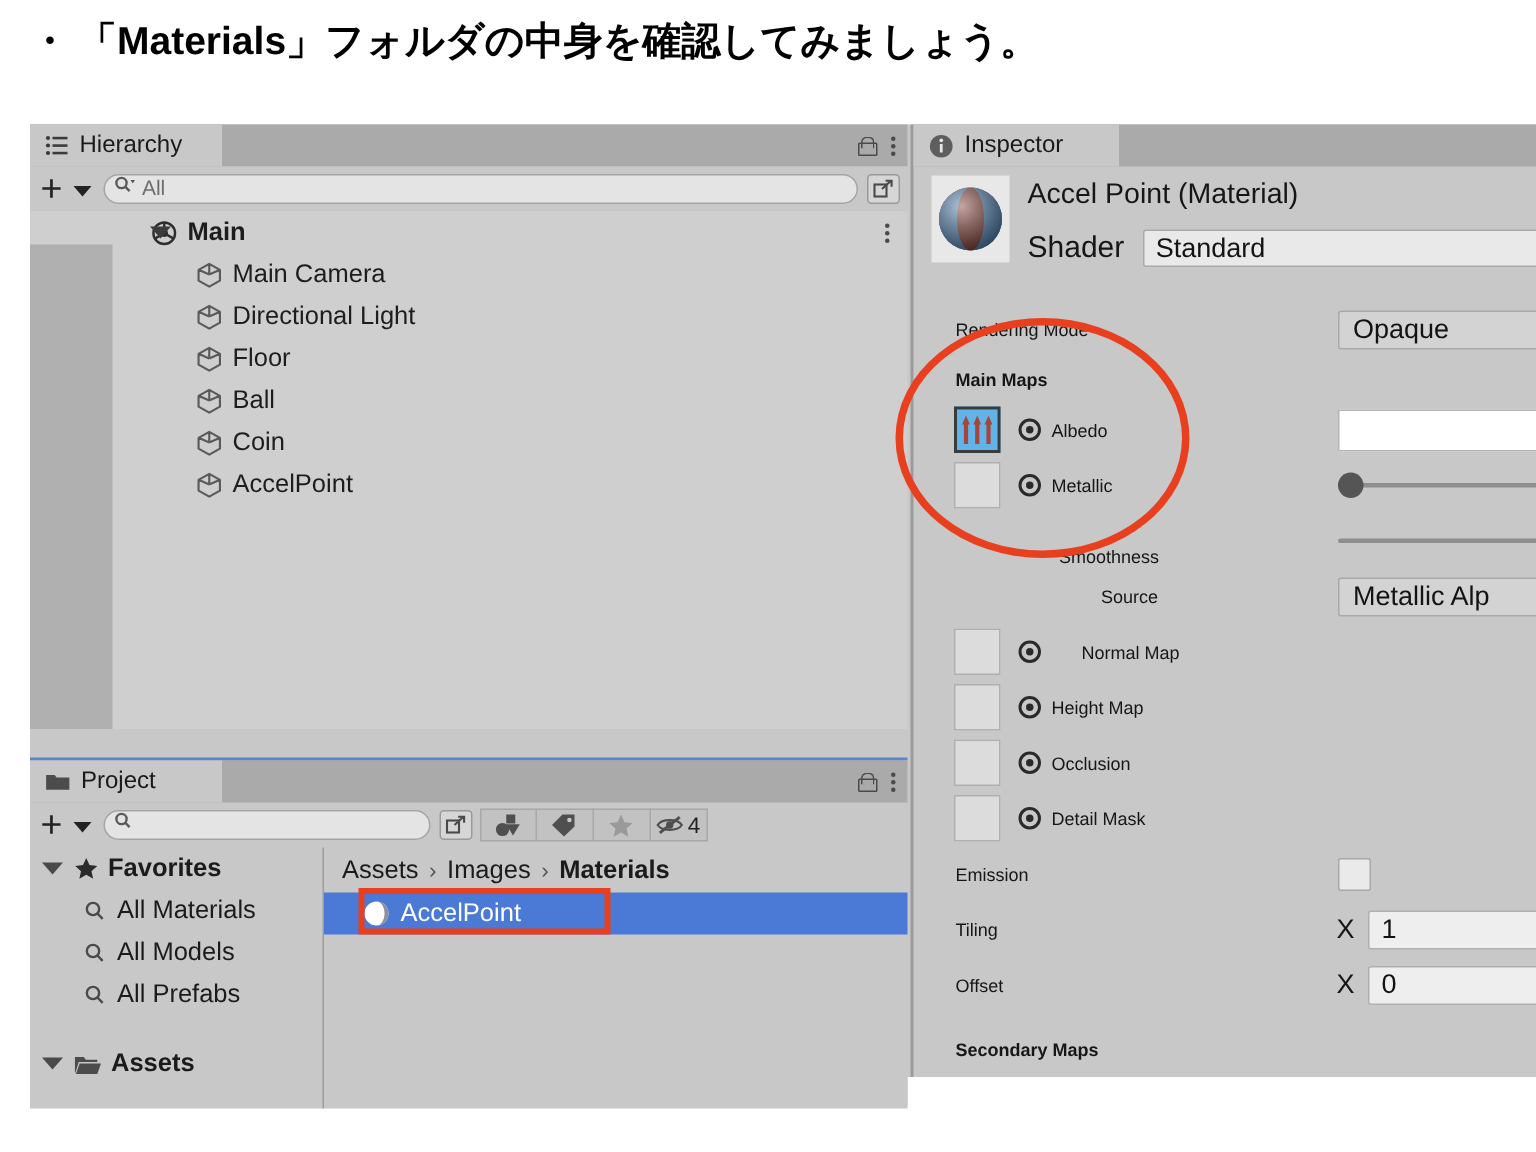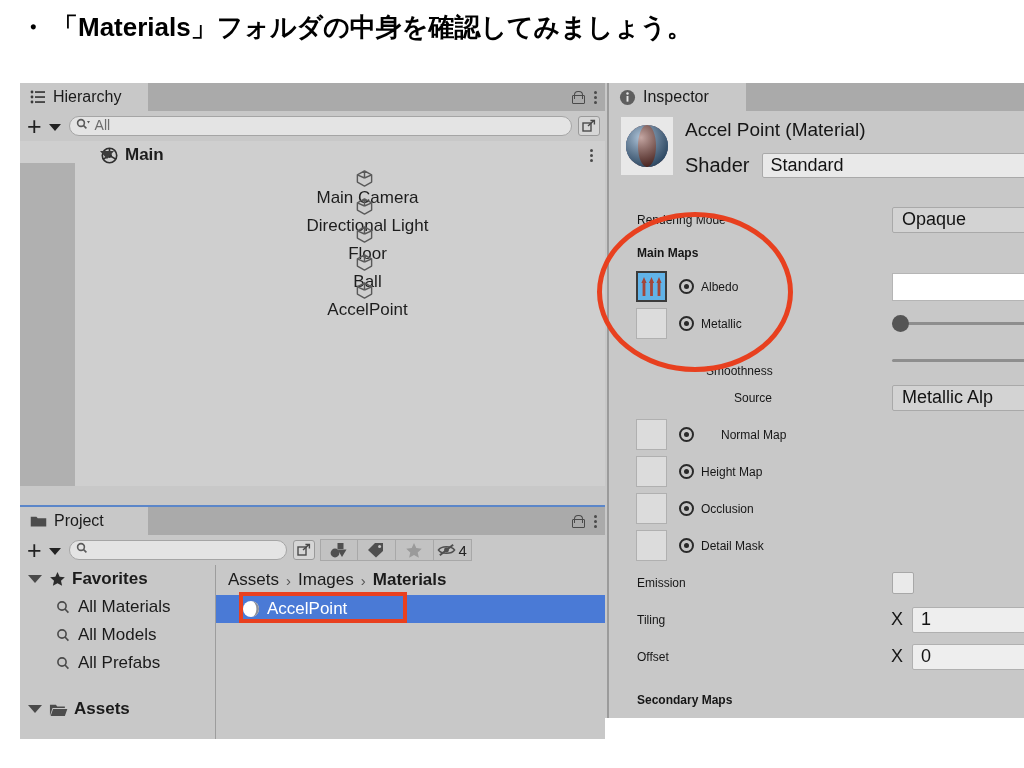--- a/index.html
+++ b/index.html
@@ -95,21 +95,21 @@
   }
   #hierarchy .gutter {
     position: absolute; left: 0; top: 22px; width: 55px; height: 323px;
     background: #b0b0b0;
   }
   .hrow {
     position: relative; height: 28px; display: flex; align-items: center;
     font-size: 17px; color: #1d1d1d;
   }
   .hrow.root { font-weight: bold; padding-left: 80px; }
-  .hrow.child { padding-left: 110px; flex-direction: column; }
+  .hrow.child { padding-left: 110px; }
   .hrow .foldarrow {
     position: absolute; left: 80px; width: 0; height: 0;
     border-left: 7px solid transparent; border-right: 7px solid transparent;
     border-top: 8px solid #3c3c3c;
   }
   .hrow .gicon { margin-right: 6px; display: inline-flex; }
   .hrow .kebab-row { position: absolute; right: 12px; }
 
   
   #project {
@@ -328,20 +328,28 @@
           </span>
           <span>Floor</span>
         </div>
         <div class="hrow child">
           <span class="gicon">
             <svg width="19" height="19" viewBox="0 0 20 20">
                 <path d="M10 2 L17.5 6.2 V13.8 L10 18 L2.5 13.8 V6.2 Z M10 2 L10 9.5 M10 9.5 L2.5 6.2 M10 9.5 L17.5 6.2" fill="none" stroke="#5a5a5a" stroke-width="1.5" stroke-linejoin="round"></path>
               </svg>
           </span>
           <span>Ball</span>
+        </div>
+        <div class="hrow child">
+          <span class="gicon">
+            <svg width="19" height="19" viewBox="0 0 20 20">
+                <path d="M10 2 L17.5 6.2 V13.8 L10 18 L2.5 13.8 V6.2 Z M10 2 L10 9.5 M10 9.5 L2.5 6.2 M10 9.5 L17.5 6.2" fill="none" stroke="#5a5a5a" stroke-width="1.5" stroke-linejoin="round"></path>
+              </svg>
+          </span>
+          <span>Coin</span>
         </div>
         <div class="hrow child">
           <span class="gicon">
             <svg width="19" height="19" viewBox="0 0 20 20">
                 <path d="M10 2 L17.5 6.2 V13.8 L10 18 L2.5 13.8 V6.2 Z M10 2 L10 9.5 M10 9.5 L2.5 6.2 M10 9.5 L17.5 6.2" fill="none" stroke="#5a5a5a" stroke-width="1.5" stroke-linejoin="round"></path>
               </svg>
           </span>
           <span>AccelPoint</span>
         </div>
       </div>

